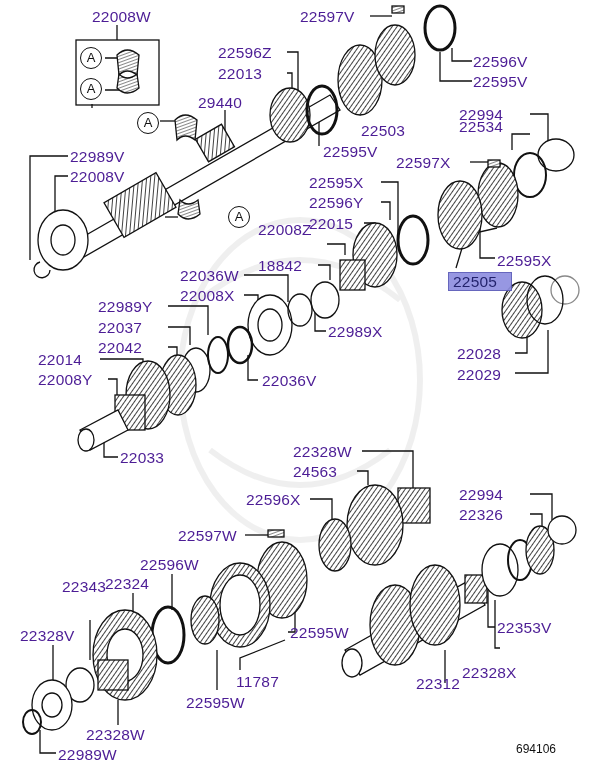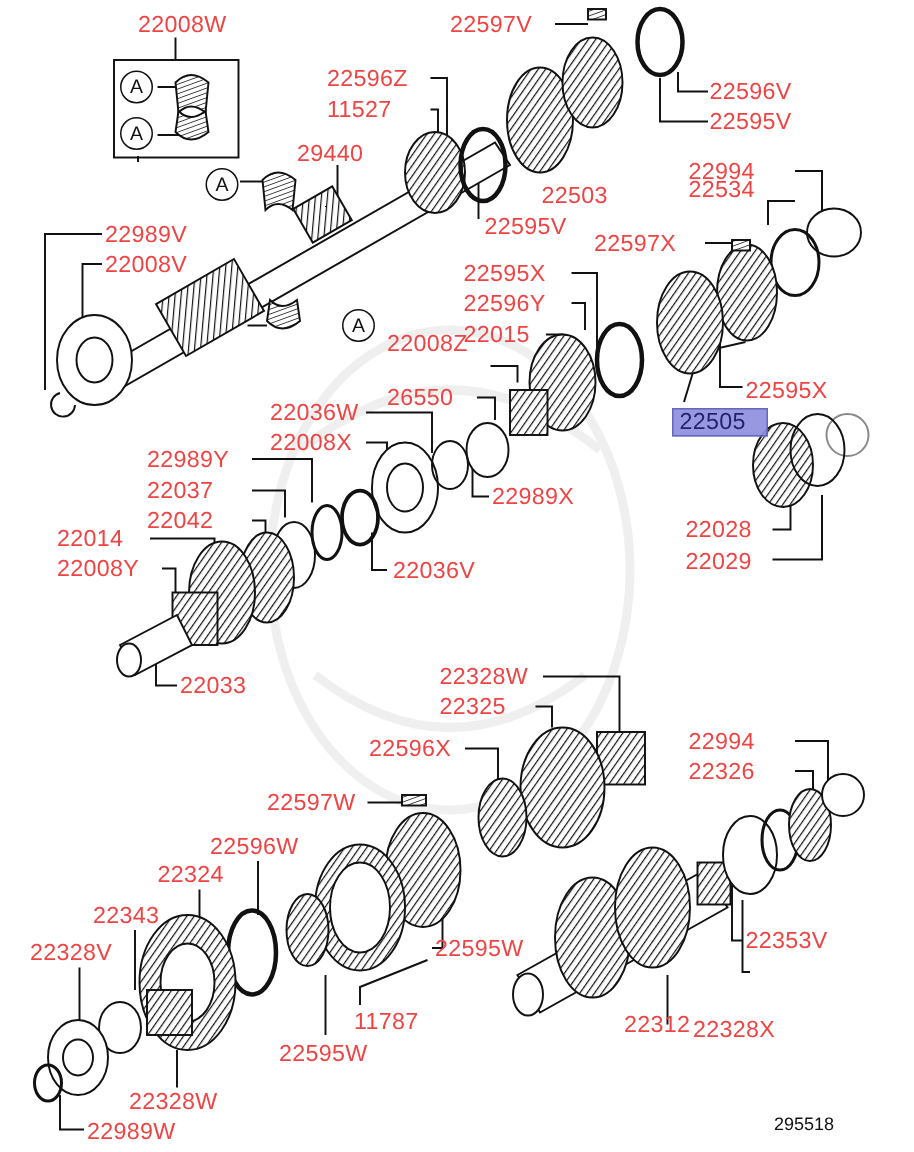--- a/index.html
+++ b/index.html
@@ -2,21 +2,21 @@
 <html><head>
 <meta charset="utf-8">
 <style>
   html, body { margin:0; padding:0; background:#ffffff; }
   #canvas {
     position:relative; width:609px; height:768px; overflow:hidden;
     background:#ffffff; font-family:"Liberation Sans", "DejaVu Sans", sans-serif;
   }
   svg.art { position:absolute; left:0; top:0; width:609px; height:768px; }
   .lbl {
-    position:absolute; font-size:15.5px; line-height:17px; color:#ef4444;
+    position:absolute; font-size:15.5px; line-height:17px; color:#4c1d95;
     white-space:nowrap; letter-spacing:0.2px; cursor:pointer;
   }
   .lbl.hl {
     background:#8f8fe0; border:1px solid #5a5ab8; color:#101060;
     padding:0 14px 0 4px; opacity:0.92;
   }
   .code { position:absolute; font-size:12px; color:#111; }
   .circA {
     position:absolute; width:20px; height:20px; border:1.5px solid #111;
     border-radius:50%; font-size:13px; line-height:20px; text-align:center; color:#111;
@@ -190,62 +190,62 @@
 
   <div class="circA" style="left:80px;top:47px;"><span>A</span></div>
   <div class="circA" style="left:80px;top:78px;"><span>A</span></div>
   <div class="circA" style="left:137px;top:112px;"><span>A</span></div>
   <div class="circA" style="left:228px;top:206px;"><span>A</span></div>
 
   <div class="lbl" style="left:92px;top:8px">22008W</div>
   <div class="lbl" style="left:300px;top:8px">22597V</div>
   <div class="lbl" style="left:218px;top:44px">22596Z</div>
   <div class="lbl" style="left:473px;top:53px">22596V</div>
-  <div class="lbl" style="left:218px;top:65px">11527</div>
+  <div class="lbl" style="left:218px;top:65px">22013</div>
   <div class="lbl" style="left:473px;top:73px">22595V</div>
   <div class="lbl" style="left:198px;top:94px">29440</div>
   <div class="lbl" style="left:459px;top:106px">22994</div>
   <div class="lbl" style="left:361px;top:122px">22503</div>
   <div class="lbl" style="left:459px;top:118px">22534</div>
   <div class="lbl" style="left:323px;top:143px">22595V</div>
   <div class="lbl" style="left:70px;top:148px">22989V</div>
   <div class="lbl" style="left:396px;top:154px">22597X</div>
   <div class="lbl" style="left:70px;top:168px">22008V</div>
   <div class="lbl" style="left:309px;top:174px">22595X</div>
   <div class="lbl" style="left:309px;top:194px">22596Y</div>
   <div class="lbl" style="left:309px;top:215px">22015</div>
   <div class="lbl" style="left:258px;top:221px">22008Z</div>
   <div class="lbl" style="left:497px;top:252px">22595X</div>
-  <div class="lbl" style="left:258px;top:257px">26550</div>
+  <div class="lbl" style="left:258px;top:257px">18842</div>
   <div class="lbl" style="left:180px;top:267px">22036W</div>
   <div class="lbl hl" style="left:448px;top:272px">22505</div>
   <div class="lbl" style="left:180px;top:287px">22008X</div>
   <div class="lbl" style="left:98px;top:298px">22989Y</div>
   <div class="lbl" style="left:328px;top:323px">22989X</div>
   <div class="lbl" style="left:98px;top:319px">22037</div>
   <div class="lbl" style="left:98px;top:339px">22042</div>
   <div class="lbl" style="left:457px;top:345px">22028</div>
   <div class="lbl" style="left:38px;top:351px">22014</div>
   <div class="lbl" style="left:457px;top:366px">22029</div>
   <div class="lbl" style="left:38px;top:371px">22008Y</div>
   <div class="lbl" style="left:262px;top:372px">22036V</div>
   <div class="lbl" style="left:120px;top:449px">22033</div>
   <div class="lbl" style="left:293px;top:443px">22328W</div>
-  <div class="lbl" style="left:293px;top:463px">22325</div>
+  <div class="lbl" style="left:293px;top:463px">24563</div>
   <div class="lbl" style="left:459px;top:486px">22994</div>
   <div class="lbl" style="left:246px;top:491px">22596X</div>
   <div class="lbl" style="left:459px;top:506px">22326</div>
   <div class="lbl" style="left:178px;top:527px">22597W</div>
   <div class="lbl" style="left:140px;top:556px">22596W</div>
   <div class="lbl" style="left:105px;top:575px">22324</div>
-  <div class="lbl" style="left:62px;top:602px">22343</div>
+  <div class="lbl" style="left:62px;top:578px">22343</div>
   <div class="lbl" style="left:20px;top:627px">22328V</div>
   <div class="lbl" style="left:290px;top:624px">22595W</div>
   <div class="lbl" style="left:497px;top:619px">22353V</div>
-  <div class="lbl" style="left:462px;top:678px">22328X</div>
+  <div class="lbl" style="left:462px;top:664px">22328X</div>
   <div class="lbl" style="left:236px;top:673px">11787</div>
   <div class="lbl" style="left:416px;top:675px">22312</div>
   <div class="lbl" style="left:186px;top:694px">22595W</div>
   <div class="lbl" style="left:86px;top:726px">22328W</div>
   <div class="lbl" style="left:58px;top:746px">22989W</div>
 
-  <div class="code" style="left:516px;top:742px">295518</div>
+  <div class="code" style="left:516px;top:742px">694106</div>
 </div>
 
 </body></html>

